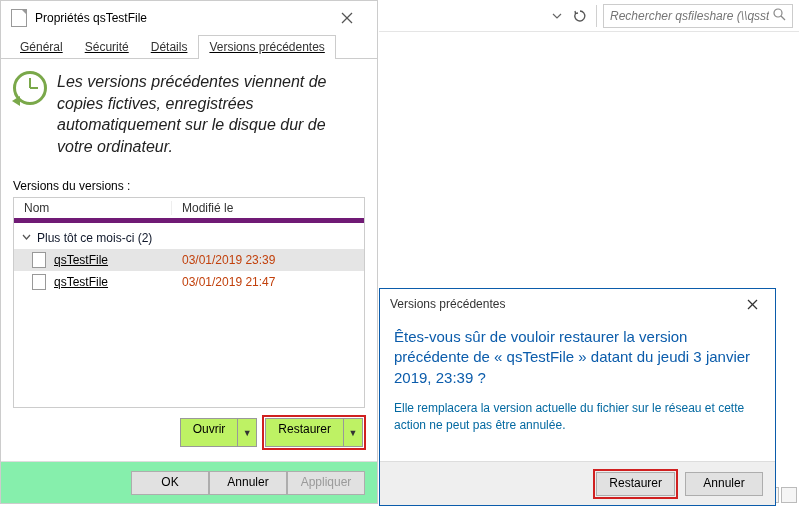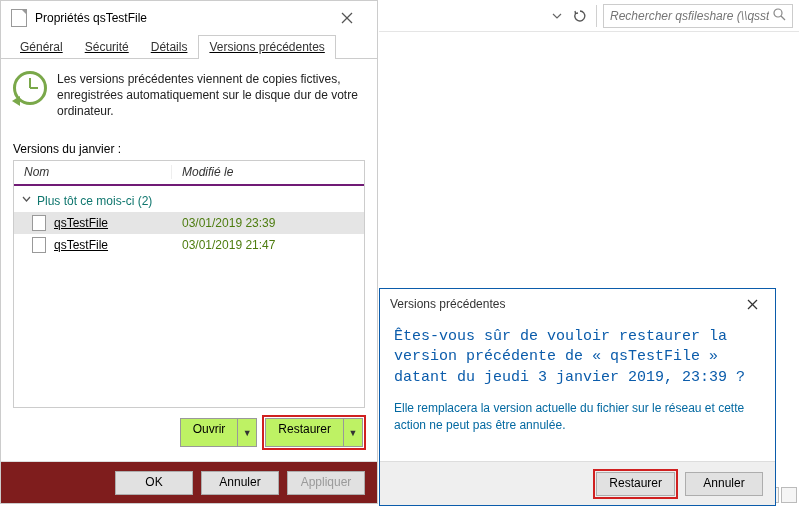--- a/index.html
+++ b/index.html
@@ -30,54 +30,54 @@
 .tab { padding: 4px 10px 3px; border: 1px solid transparent; border-bottom: none; color: #333; }
 .tab.active { border-color: #ccc; background: #fff; position: relative; }
 .tab.active::after { content: ""; position: absolute; left: 0; right: 0; bottom: -1px; height: 1px; background: #fff; }
 
 .tab-body { flex: 1; padding: 12px 12px 8px 12px; display: flex; flex-direction: column; }
 .desc-row { display: flex; gap: 10px; }
 .clock-ico { width: 34px; height: 34px; border-radius: 50%; border: 3px solid #7aa84a; position: relative; flex-shrink: 0; }
 .clock-ico::before { content: ""; position: absolute; left: 50%; top: 50%; width: 2px; height: 10px; background: #7aa84a; transform-origin: bottom; transform: translate(-50%,-100%) rotate(0deg); }
 .clock-ico::after { content: ""; position: absolute; left: 50%; top: 50%; width: 8px; height: 2px; background: #7aa84a; transform: translateY(-50%); }
 .clock-arrow { position: absolute; bottom: -4px; left: -4px; width: 0; height: 0; border-right: 8px solid #7aa84a; border-top: 5px solid transparent; border-bottom: 5px solid transparent; }
-.desc-text { font-size: 12px; color: #222; line-height: 1.35; }
+.desc-text { font-size: 16px; color: #222; line-height: 1.35; font-style: italic; }
 
 .versions-label { margin-top: 22px; margin-bottom: 4px; }
 .versions-list { border: 1px solid #ccc; flex: 1; display: flex; flex-direction: column; min-height: 0; }
-.list-header { display: flex; height: 25px; align-items: center; border-bottom: 2px solid #701a75; font-style: italic; }
+.list-header { display: flex; height: 25px; align-items: center; border-bottom: 5px solid #701a75; }
 .lh-col { padding: 0 10px; color: #333; }
 .lh-name { width: 158px; border-right: 1px solid #eee; }
 .lh-mod { display: flex; align-items: center; gap: 6px; }
 .lh-chev { color: #888; font-size: 10px; }
 .list-body { flex: 1; overflow: auto; padding: 4px 0; }
-.group-row { display: flex; align-items: center; gap: 6px; padding: 4px 8px; color: #0f766e; cursor: pointer; }
+.group-row { display: flex; align-items: center; gap: 6px; padding: 4px 8px; color: #0f172a; cursor: pointer; }
 .group-chev { color: #555; font-size: 10px; }
 .file-row { display: flex; align-items: center; padding: 3px 0 3px 18px; }
 .file-row.selected { background: #e5e5e5; }
 .file-ico { width: 14px; height: 16px; border: 1px solid #999; background: #fff; margin-right: 8px; flex-shrink: 0; }
 .file-name { width: 128px; text-decoration: underline; }
-.file-date { color: #4d7c0f; }
+.file-date { color: #c2410c; }
 
 .action-row { display: flex; justify-content: flex-end; gap: 8px; padding: 10px 2px 6px; }
 .split-btn { display: flex; height: 29px; border: 1px solid #999; background: #bef264; }
 .split-btn .lbl { padding: 3px 12px; border-right: 1px solid #999; }
 .split-btn .arrow { width: 18px; display: flex; align-items: center; justify-content: center; color: #333; font-size: 9px; }
 .highlight-red { outline: 2px solid #d02020; outline-offset: 1px; }
 
-.dlg-buttons { height: 42px; background: #7f1d1d; border-top: 1px solid #ddd; display: flex; align-items: center; justify-content: flex-end; gap: 8px; padding: 0 12px; }
+.dlg-buttons { height: 42px; background: #86efac; border-top: 1px solid #ddd; display: flex; align-items: center; justify-content: flex-end; padding: 0 12px; }
 .btn { min-width: 78px; height: 24px; border: 1px solid #adadad; background: #e1e1e1; text-align: center; padding: 3px 12px; }
 .btn.disabled { color: #9a9a9a; }
 
 
 .confirm-dialog { position: absolute; top: 288px; left: 379px; width: 397px; height: 218px; border: 1px solid #0b5cab; background: #fff; display: flex; flex-direction: column; }
 .confirm-title { height: 30px; display: flex; align-items: center; padding: 0 10px; color: #333; }
 .confirm-title .close-x2 { margin-left: auto; font-size: 14px; color: #333; width: 26px; height: 24px; display: flex; align-items: center; justify-content: center; }
 .confirm-body { padding: 8px 14px 6px 14px; flex: 1; }
-.confirm-heading { color: #0b5cab; font-size: 15px; line-height: 1.35; margin-bottom: 12px; font-weight: 400; font-family: Liberation Mono, monospace; }
+.confirm-heading { color: #0b5cab; font-size: 15px; line-height: 1.35; margin-bottom: 12px; font-weight: 400; }
 .confirm-text { color: #0369a1; line-height: 1.4; }
 .confirm-buttons { height: 44px; background: #efefef; border-top: 1px solid #ddd; display: flex; align-items: center; justify-content: flex-end; gap: 10px; padding: 0 12px; }
 </style>
 </head>
 <body>
 
 <div class="explorer-bar">
   <div class="addr-end">
     <div class="dropdown-v">
       <svg width="10" height="10" viewBox="0 0 10 10">
@@ -128,21 +128,21 @@
   </div>
 
   <div class="tab-body">
     <div class="desc-row">
       <div class="clock-ico">
           <div class="clock-arrow"></div>
         </div>
       <div class="desc-text">Les versions précédentes viennent de copies fictives, enregistrées automatiquement sur le disque dur de votre ordinateur.</div>
     </div>
 
-    <div class="versions-label">Versions du janvier :</div>
+    <div class="versions-label">Versions du versions :</div>
 
     <div class="versions-list">
       <div class="list-header">
         <div class="lh-col lh-name">Nom</div>
         <div class="lh-col lh-mod">
           <span>Modifié le</span>
           <span class="lh-chev"></span>
         </div>
       </div>
       <div class="list-body">

